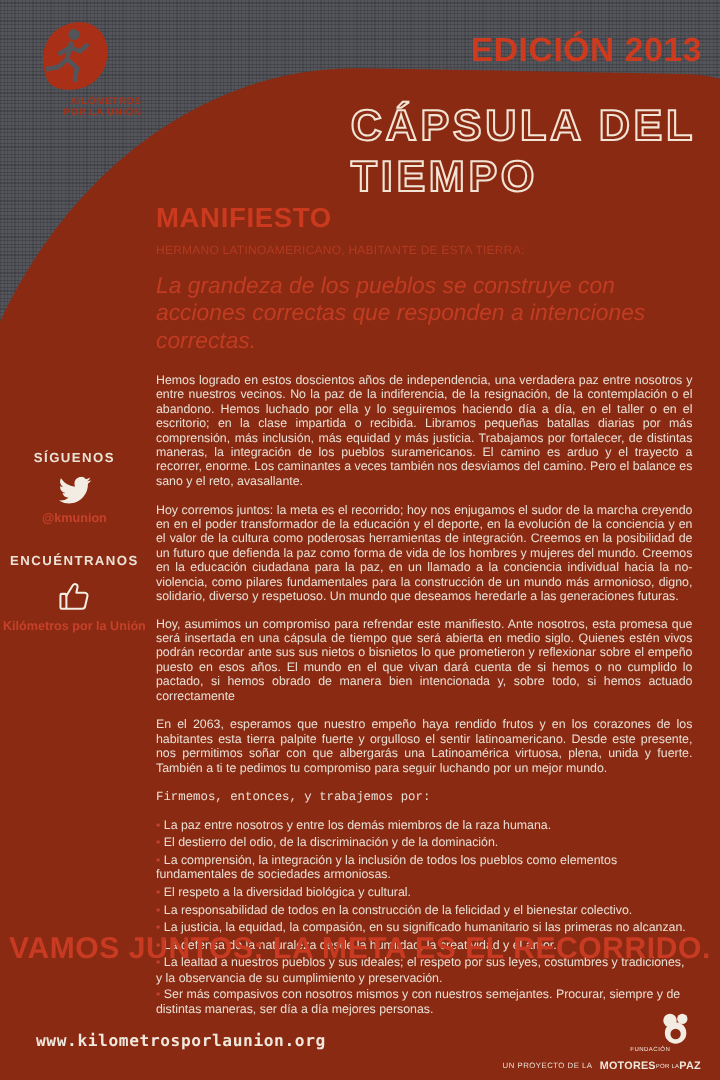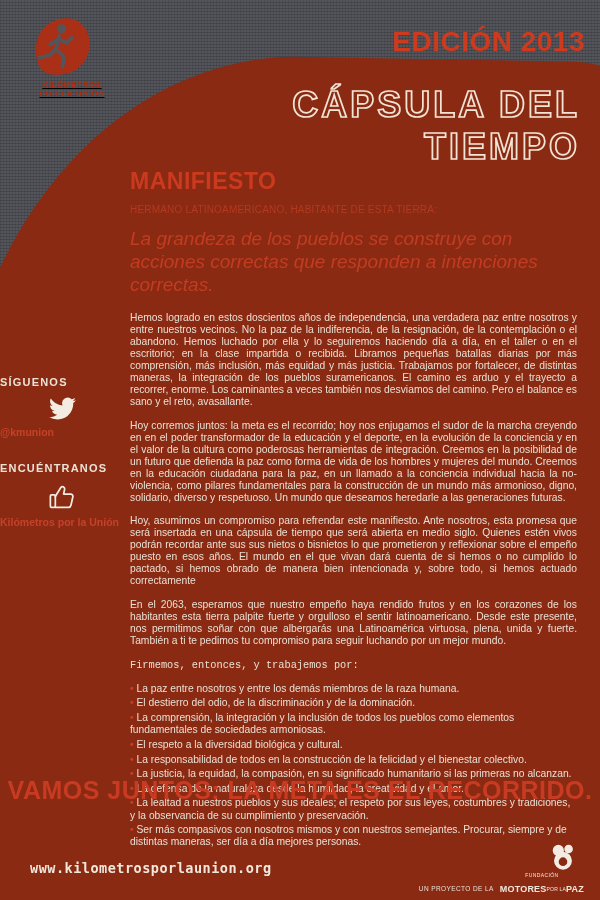--- a/index.html
+++ b/index.html
@@ -17,37 +17,37 @@
   
   .blob {
     position:absolute; top:52px; left:-40px; width:690px; height:900px;
     background:#8a2a12;
     border-radius: 340px 80px 0 0 / 420px 50px 0 0;
     transform: rotate(1deg);
     transform-origin: 60px 60px;
   }
 
   
-  .logo-wrap { position:absolute; left:26px; top:14px; width:92px; text-align:center;text-decoration:underline; }
+  .logo-wrap { position:absolute; left:26px; top:14px; width:92px; text-align:right; }
   .logo-wrap svg { display:block; }
   .logo-caption { margin-top:2px; font-size:8px; font-weight:bold; color:#a93016; letter-spacing:.6px; line-height:1.15; }
 
   .edition {
     position:absolute; top:26px; right:15px;
     font-size:28px; font-weight:bold; color:#ce3a1d; letter-spacing:.5px;
   }
 
   .capsula {
-    position:absolute; top:84px; right:20px; text-align:right;
+    position:absolute; top:84px; right:20px; text-align:left;
     font-size:36px; font-weight:bold; letter-spacing:3px; line-height:1.18;
     color:transparent; -webkit-text-stroke:1.7px #f3e5d6;
   }
 
   
-  .sidebar { position:absolute; left:0; top:376px; width:124px; text-align:left; color:#ece2d6; }
+  .sidebar { position:absolute; left:0; top:376px; width:124px; text-align:center; color:#ece2d6; }
   .side-label { font-size:11px; font-weight:bold; letter-spacing:1.2px; }
   .side-icon { margin:9px auto 6px; display:block; }
   .side-red { font-size:10.5px; font-weight:bold; color:#c6412a; }
   .side-gap { height:24px; }
 
   
   .content { position:absolute; left:130px; top:168px; width:447px; }
   .manifiesto-title { font-size:23px; font-weight:bold; color:#cb3a1f; letter-spacing:.5px; margin-bottom:9px; }
   .salutation { font-size:10px; color:#b23a20; letter-spacing:.2px; margin-bottom:13px; }
   .quote { font-size:19px; font-style:italic; color:#c23c22; line-height:1.2; margin-bottom:16px; }

